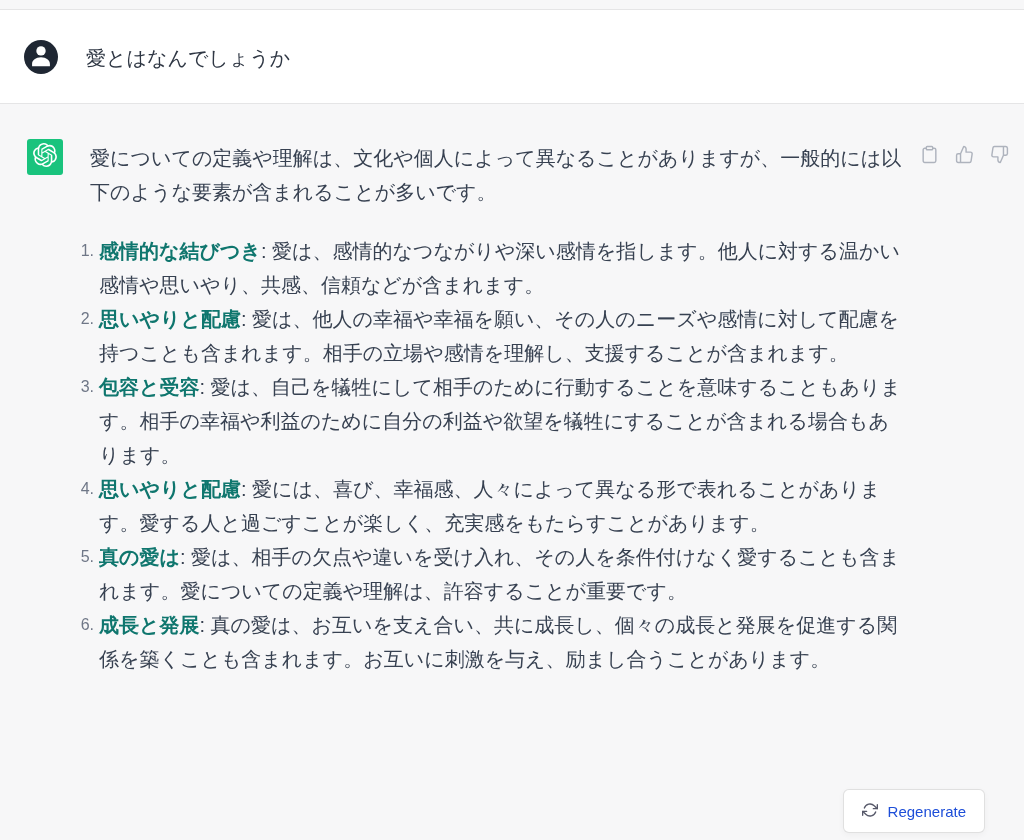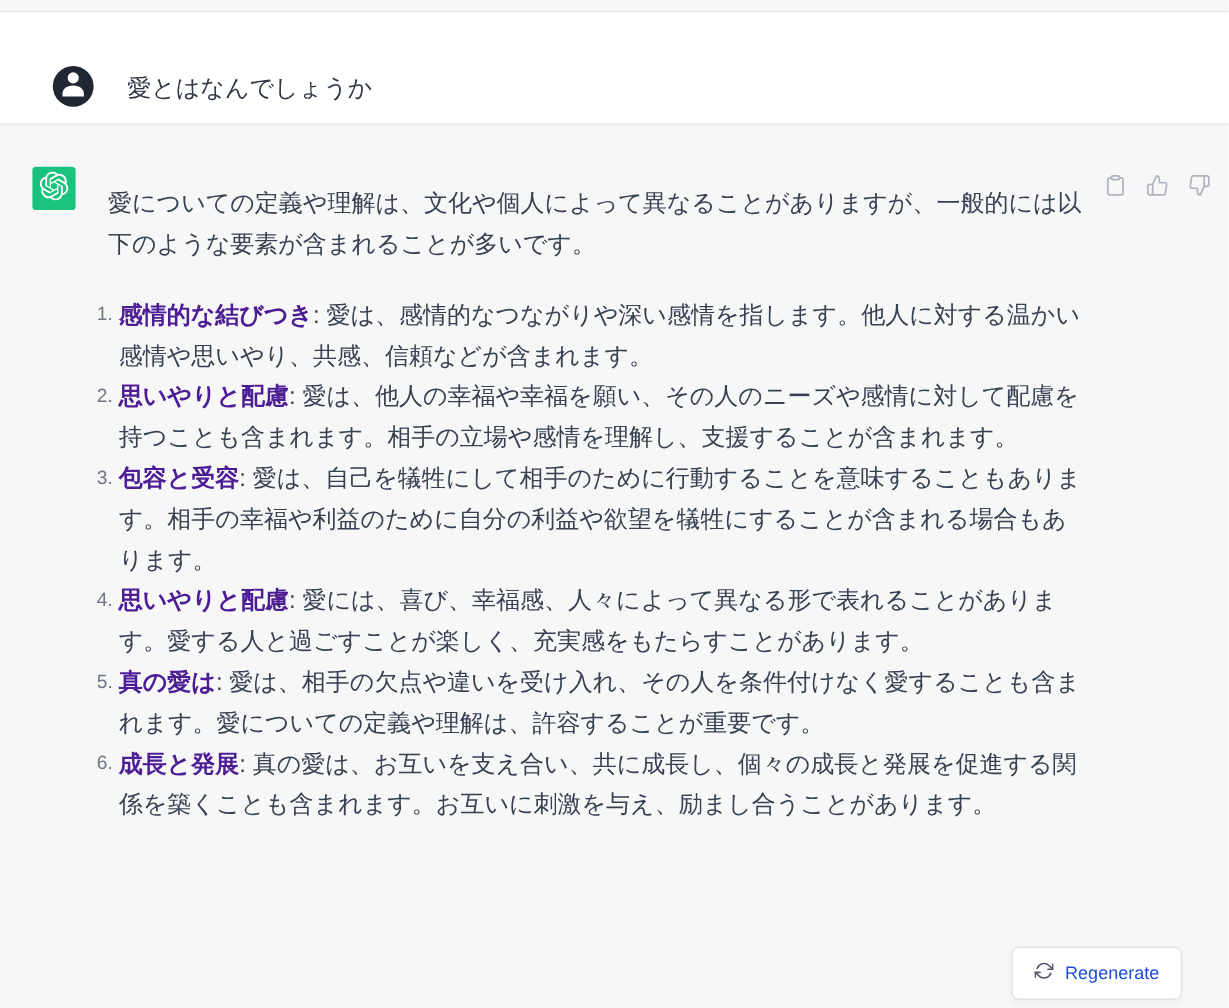--- a/index.html
+++ b/index.html
@@ -13,22 +13,22 @@
   .top-strip {
     height: 10px;
     background: #f7f7f8;
     border-bottom: 1px solid rgba(0,0,0,0.07);
   }
   
   .user-row {
     height: 93px;
     background: #ffffff;
     display: flex;
-    align-items: center;
-    padding: 30px 0 0 44px;
+    align-items: flex-start;
+    padding: 30px 0 0 24px;
   }
   .avatar-user {
     width: 34px; height: 34px;
     border-radius: 50%;
     background: #1f2733;
     flex: 0 0 auto;
     display: flex; align-items: center; justify-content: center;
   }
   .user-text {
     margin-left: 28px;
@@ -54,34 +54,33 @@
     flex: 0 0 auto;
     display: flex; align-items: center; justify-content: center;
   }
   .msg-content {
     margin-left: 27px;
     width: 815px;
     font-size: 20px;
     line-height: 34px;
     color: #374151;
     padding-top: 2px;
-    margin-top: 12px;
   }
   .msg-content p.intro { margin: 0; }
   .msg-list { margin: 25px 0 0 0; padding: 0; list-style: none; }
   .msg-list li { position: relative; padding-left: 9px; }
   .li-num {
     position: absolute;
     left: -20px; top: 0;
     width: 24px;
     text-align: right;
     color: #6f7787;
     font-size: 16px;
   }
-  .term { font-weight: 700; color: #4c1d95; }
+  .term { font-weight: 700; color: #0f766e; }
   .msg-content p.outro { margin: 30px 0 0 0; }
   
   .actions {
     position: absolute;
     top: 41px; right: 15px;
     display: flex;
     gap: 16px;
   }
   .actions svg { display: block; cursor: pointer; }
   

